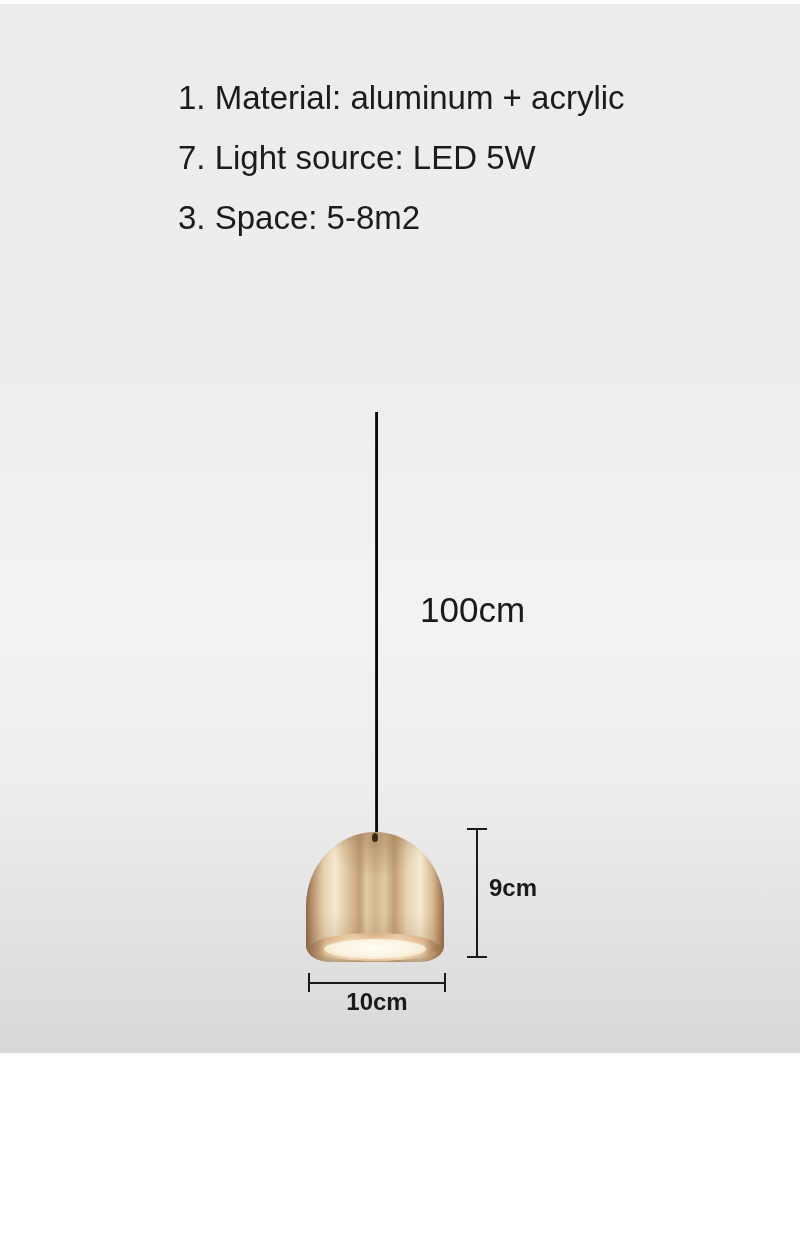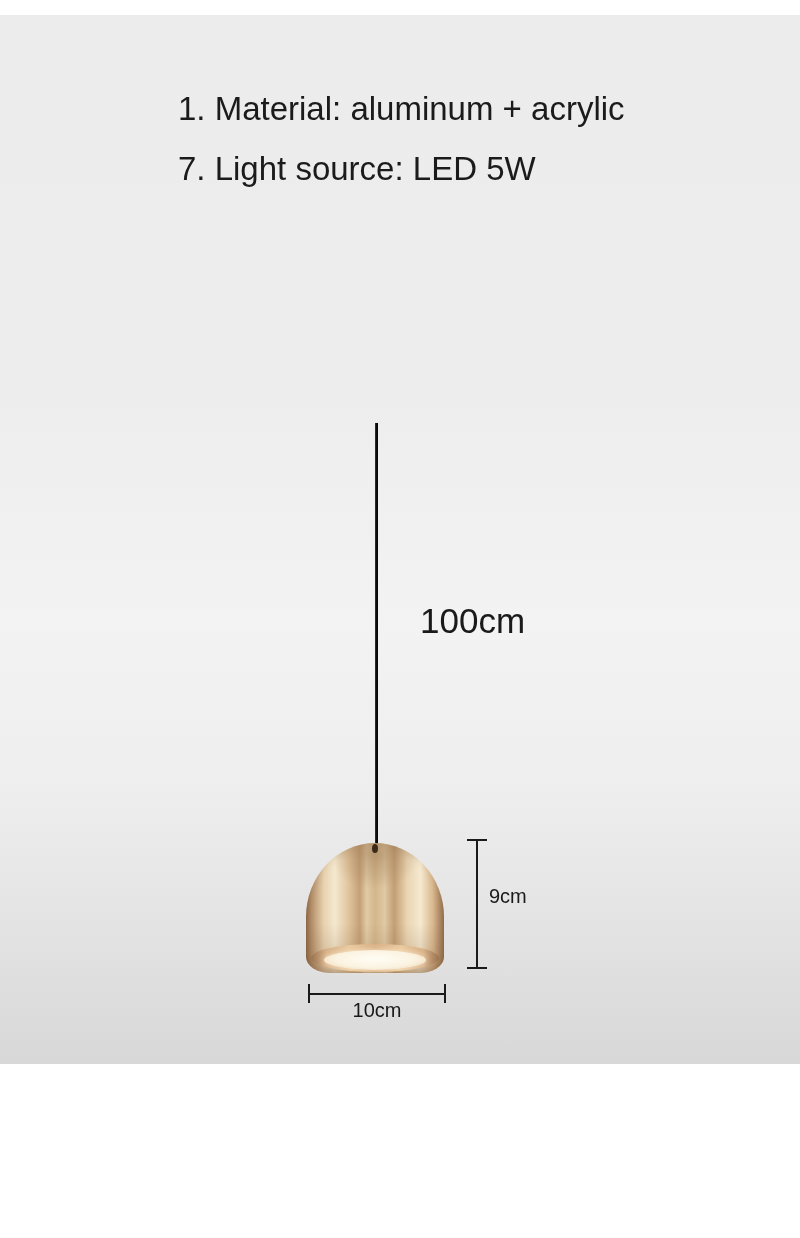--- a/index.html
+++ b/index.html
@@ -9,21 +9,21 @@
   body {
     width: 800px;
     height: 1238px;
     position: relative;
     background: #ffffff;
     font-family: "Liberation Sans", sans-serif;
     overflow: hidden;
   }
   .photo-area {
     position: absolute;
-    left: 0; top: 15px;
+    left: 0; top: 4px;
     width: 800px;
     height: 1049px;
     background: linear-gradient(180deg,
       #ececec 0%,
       #ededed 35%,
       #f3f3f3 58%,
       #eeeeee 74%,
       #e2e2e2 88%,
       #d8d8d8 100%);
   }
@@ -124,36 +124,37 @@
   }
   .dim-line { position: absolute; background: #1a1a1a; }
   .dim-height-line   { left: 476px; top: 825px; width: 2px;  height: 129px; }
   .dim-height-cap-t  { left: 467px; top: 824px; width: 20px; height: 2px; }
   .dim-height-cap-b  { left: 467px; top: 952px; width: 20px; height: 2px; }
   .dim-width-line    { left: 309px; top: 978px; width: 136px; height: 2px; }
   .dim-width-cap-l   { left: 308px; top: 969px; width: 2px;  height: 19px; }
   .dim-width-cap-r   { left: 444px; top: 969px; width: 2px;  height: 19px; }
   .dim-label {
     position: absolute;
-    font-size: 20px;
-    font-weight: normal;
+    font-size: 24px;
+    font-weight: bold;
     color: #1a1a1a;
     white-space: nowrap;
   }
   .dim-label-height { left: 489px; top: 870px; }
   .dim-label-width  { left: 309px; top: 984px; width: 136px; text-align: center; }
 </style>
 </head>
 <body>
 
 <div class="photo-area">
 
   <div class="spec-list">
     <div>1. Material: aluminum + acrylic</div>
     <div>7. Light source: LED 5W</div>
+    <div>3. Space: 5-8m2</div>
   </div>
 
   <div class="cord"></div>
 
   <div class="cord-length-label">
     <div>100cm</div>
   </div>
 
   <div class="lamp">
     <div class="lamp-shade"></div>

